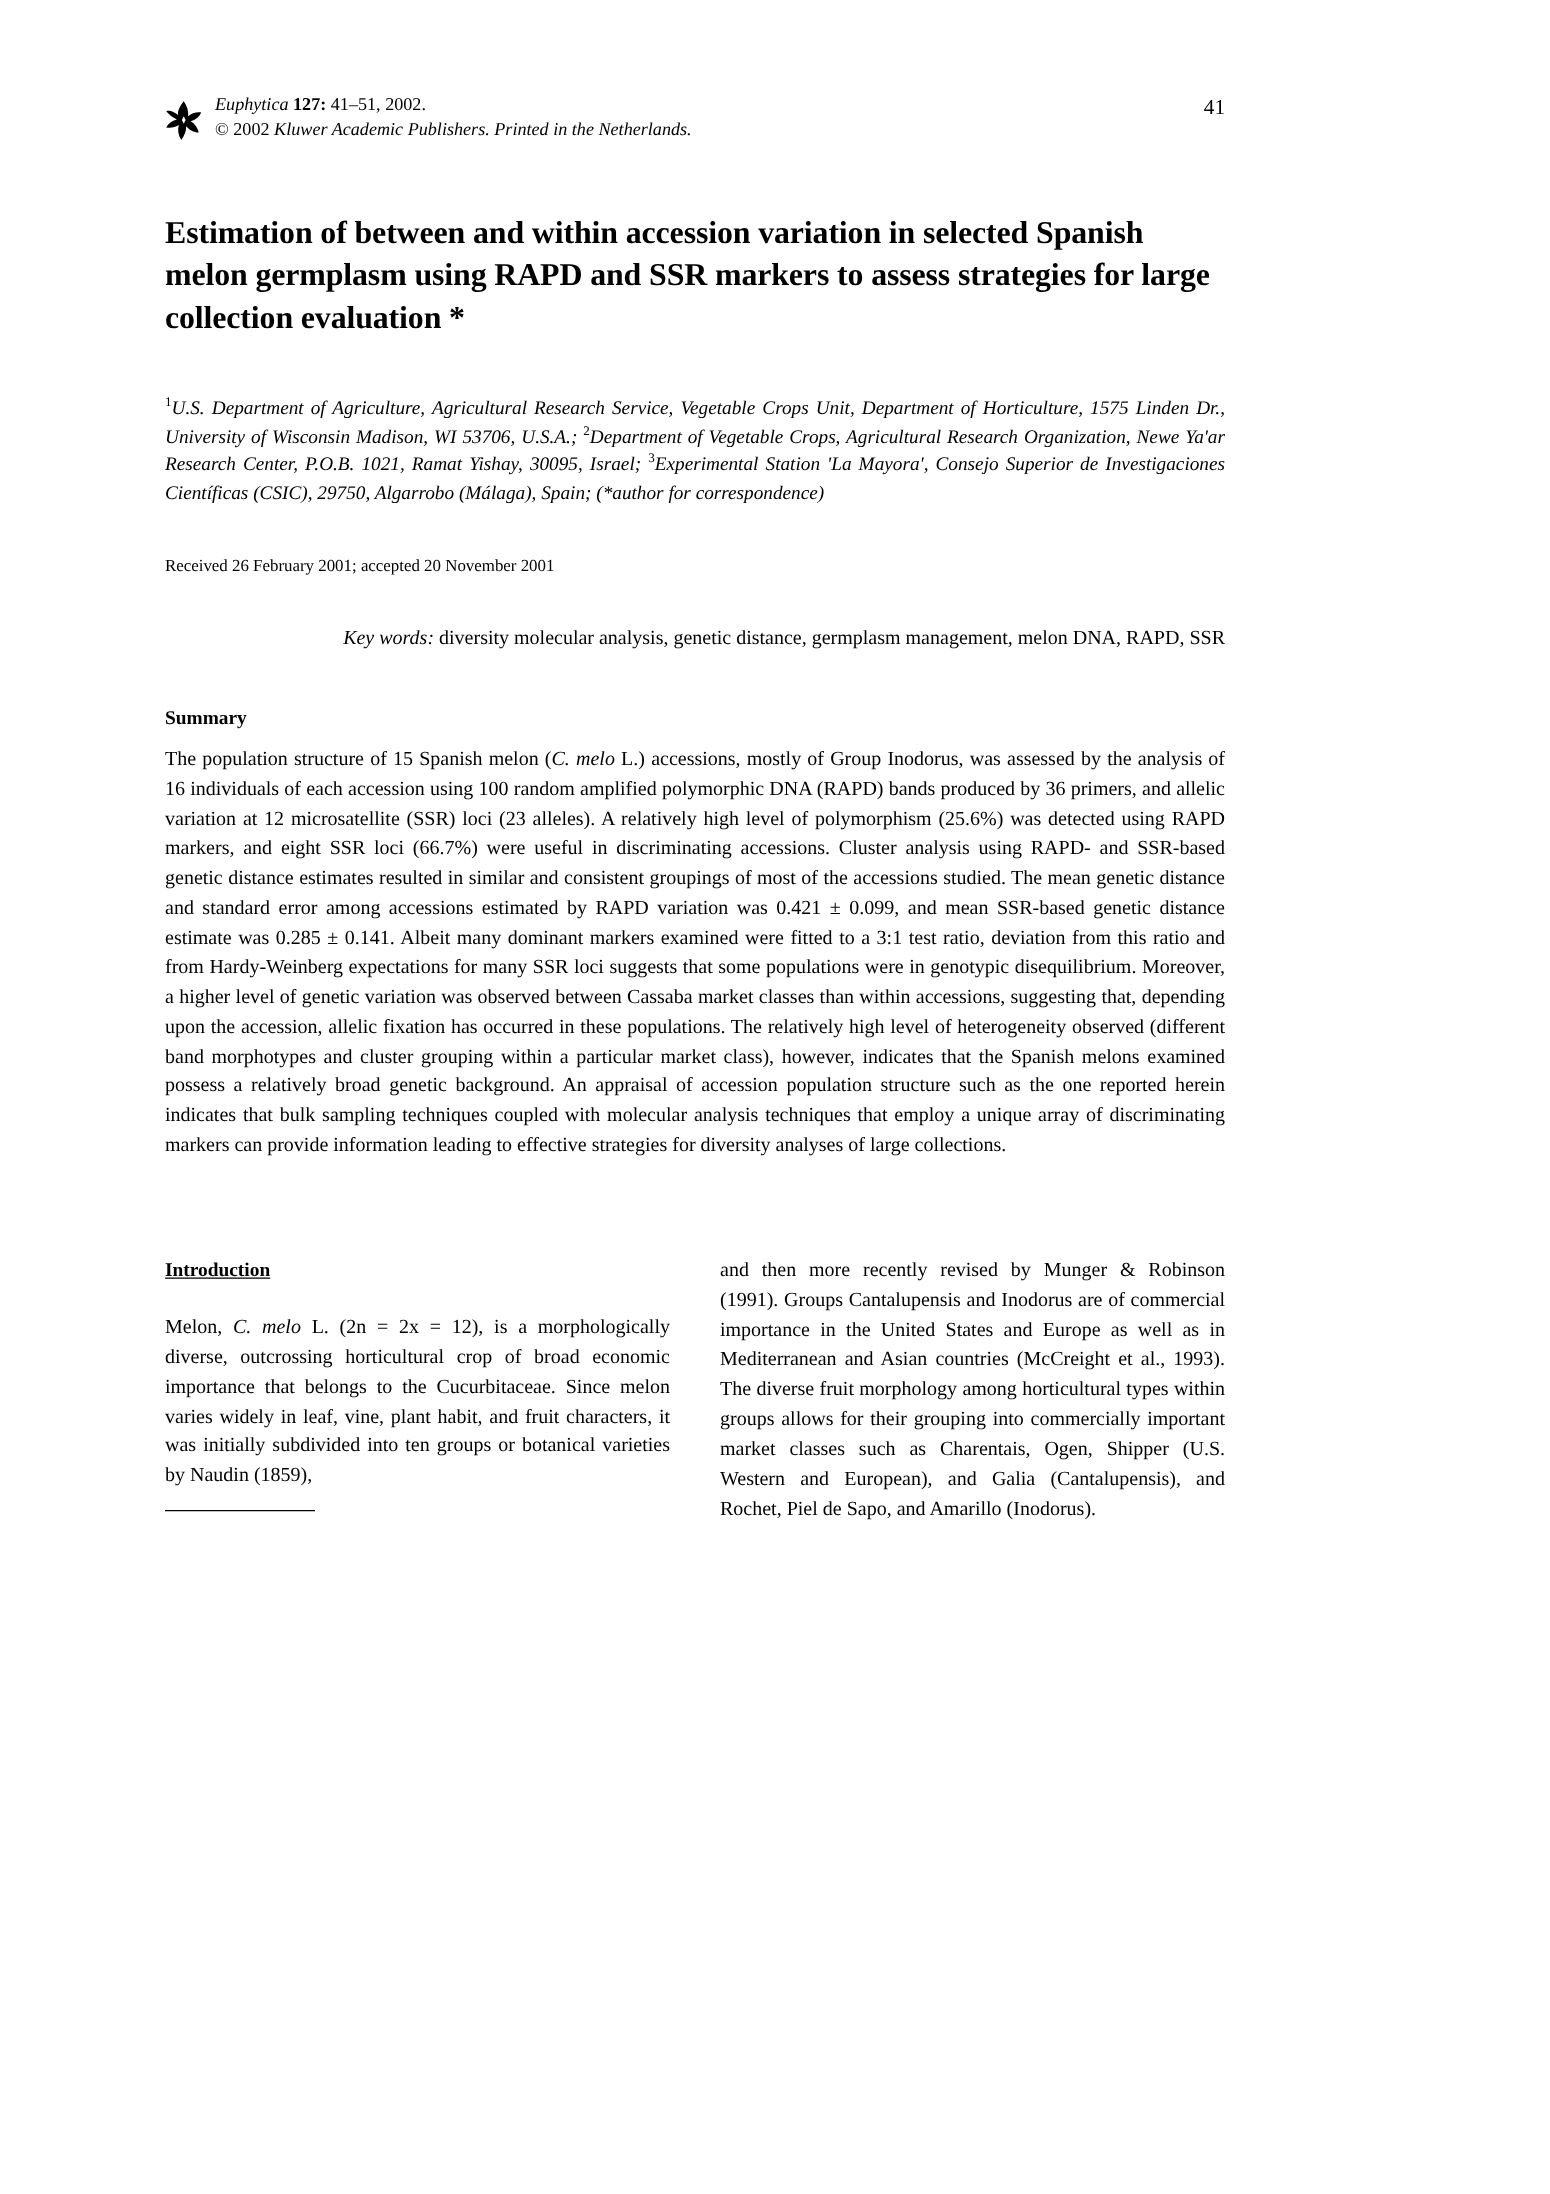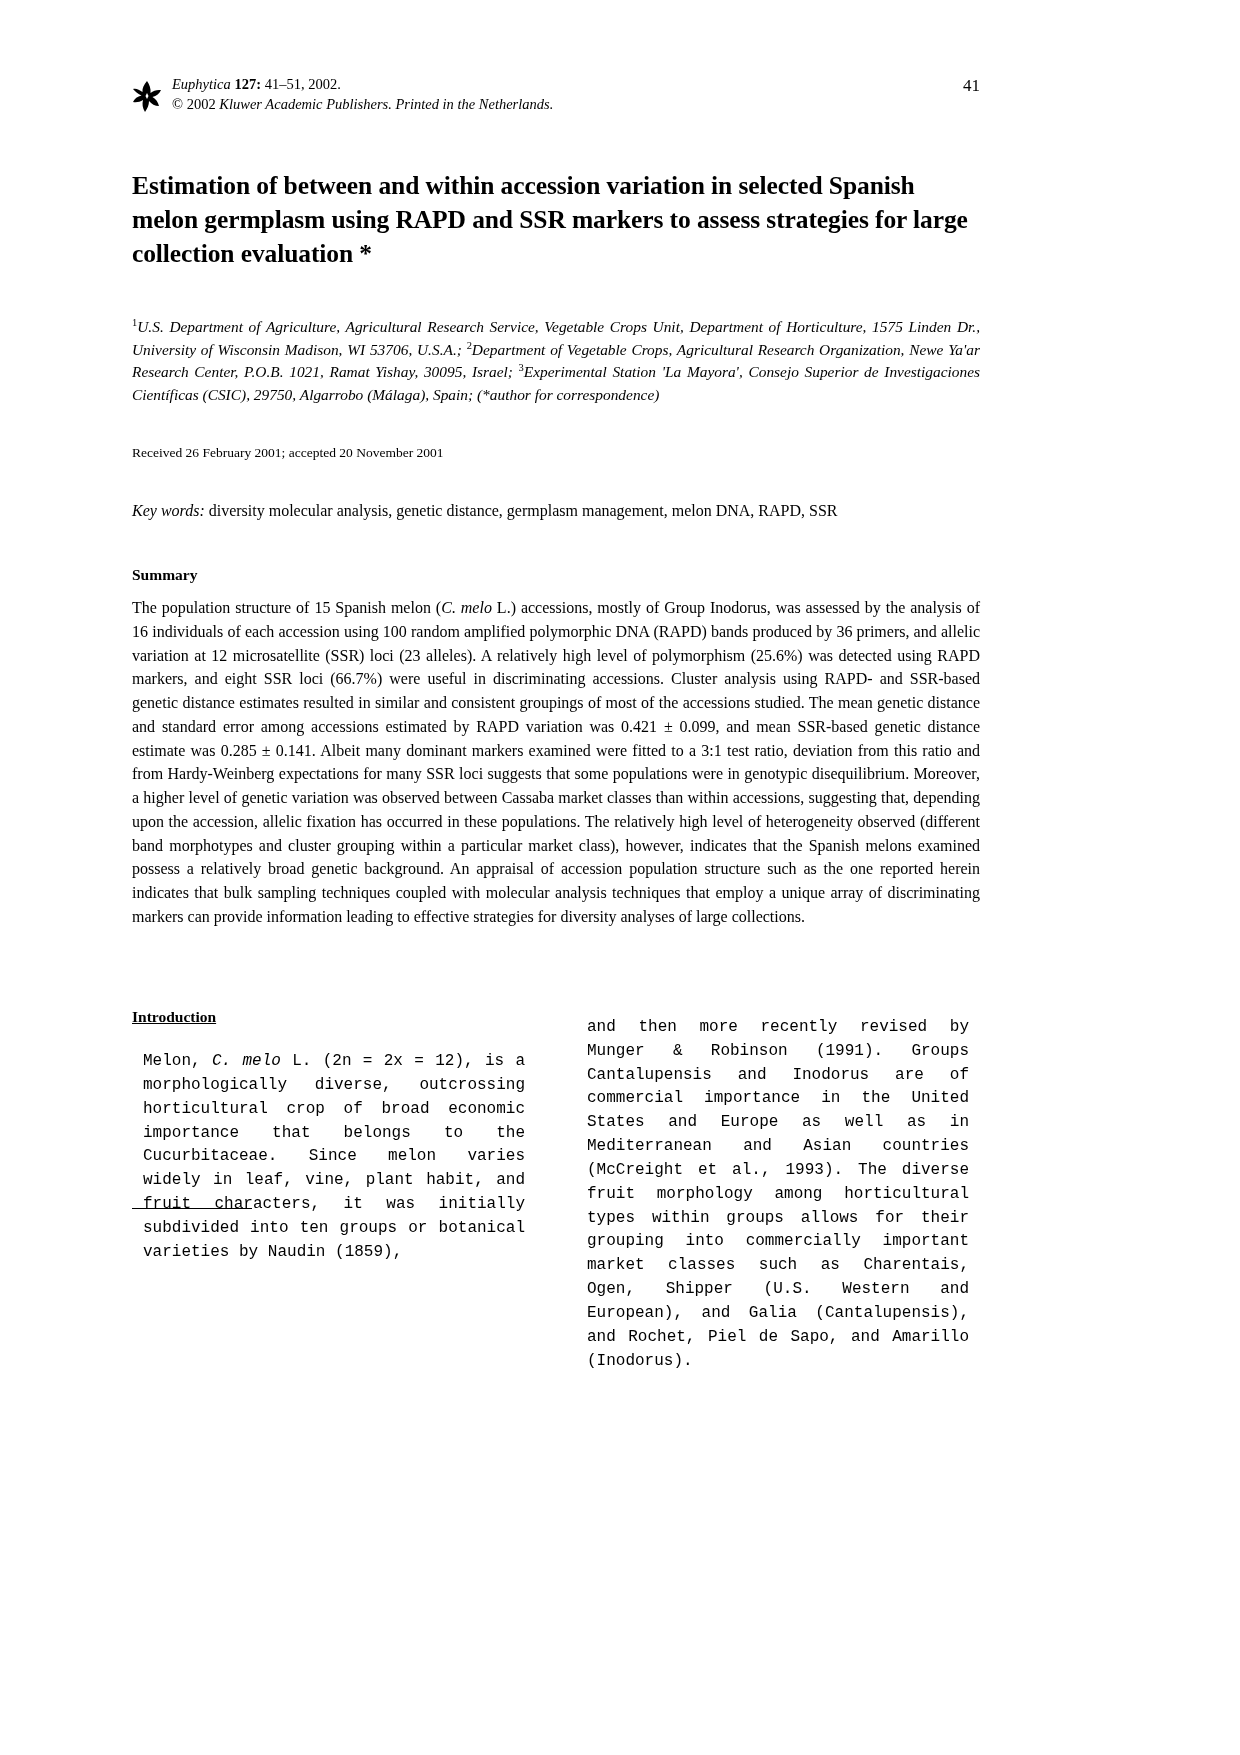--- a/index.html
+++ b/index.html
@@ -96,20 +96,21 @@
     font-size: 13.5px;
   }
 
   .keywords {
     position: absolute;
     top: 500px;
     left: 0;
     width: 848px;
     font-size: 16px;
     line-height: 1.4;
+    text-align: right;
   }
   .keywords .kw { font-style: italic; }
 
   .summary-head {
     position: absolute;
     top: 566px;
     left: 0;
     font-size: 15.5px;
     font-weight: bold;
   }
@@ -136,23 +137,22 @@
   .col-left { left: 0; }
   .col-right { left: 444px; }
 
   .sec-head {
     font-size: 15.5px;
     font-weight: bold;
     margin: 0 0 22px 0;
     text-decoration: underline;
   }
   .col p {
-    margin: 11px;
+    margin: 0;
     text-indent: 0;
-    font-family: Liberation Mono, monospace;
   }
   .col p i { font-style: italic; }
 
   
   .footnote {
     position: absolute;
     left: 0;
     top: 1208px;
     width: 404px;
   }

